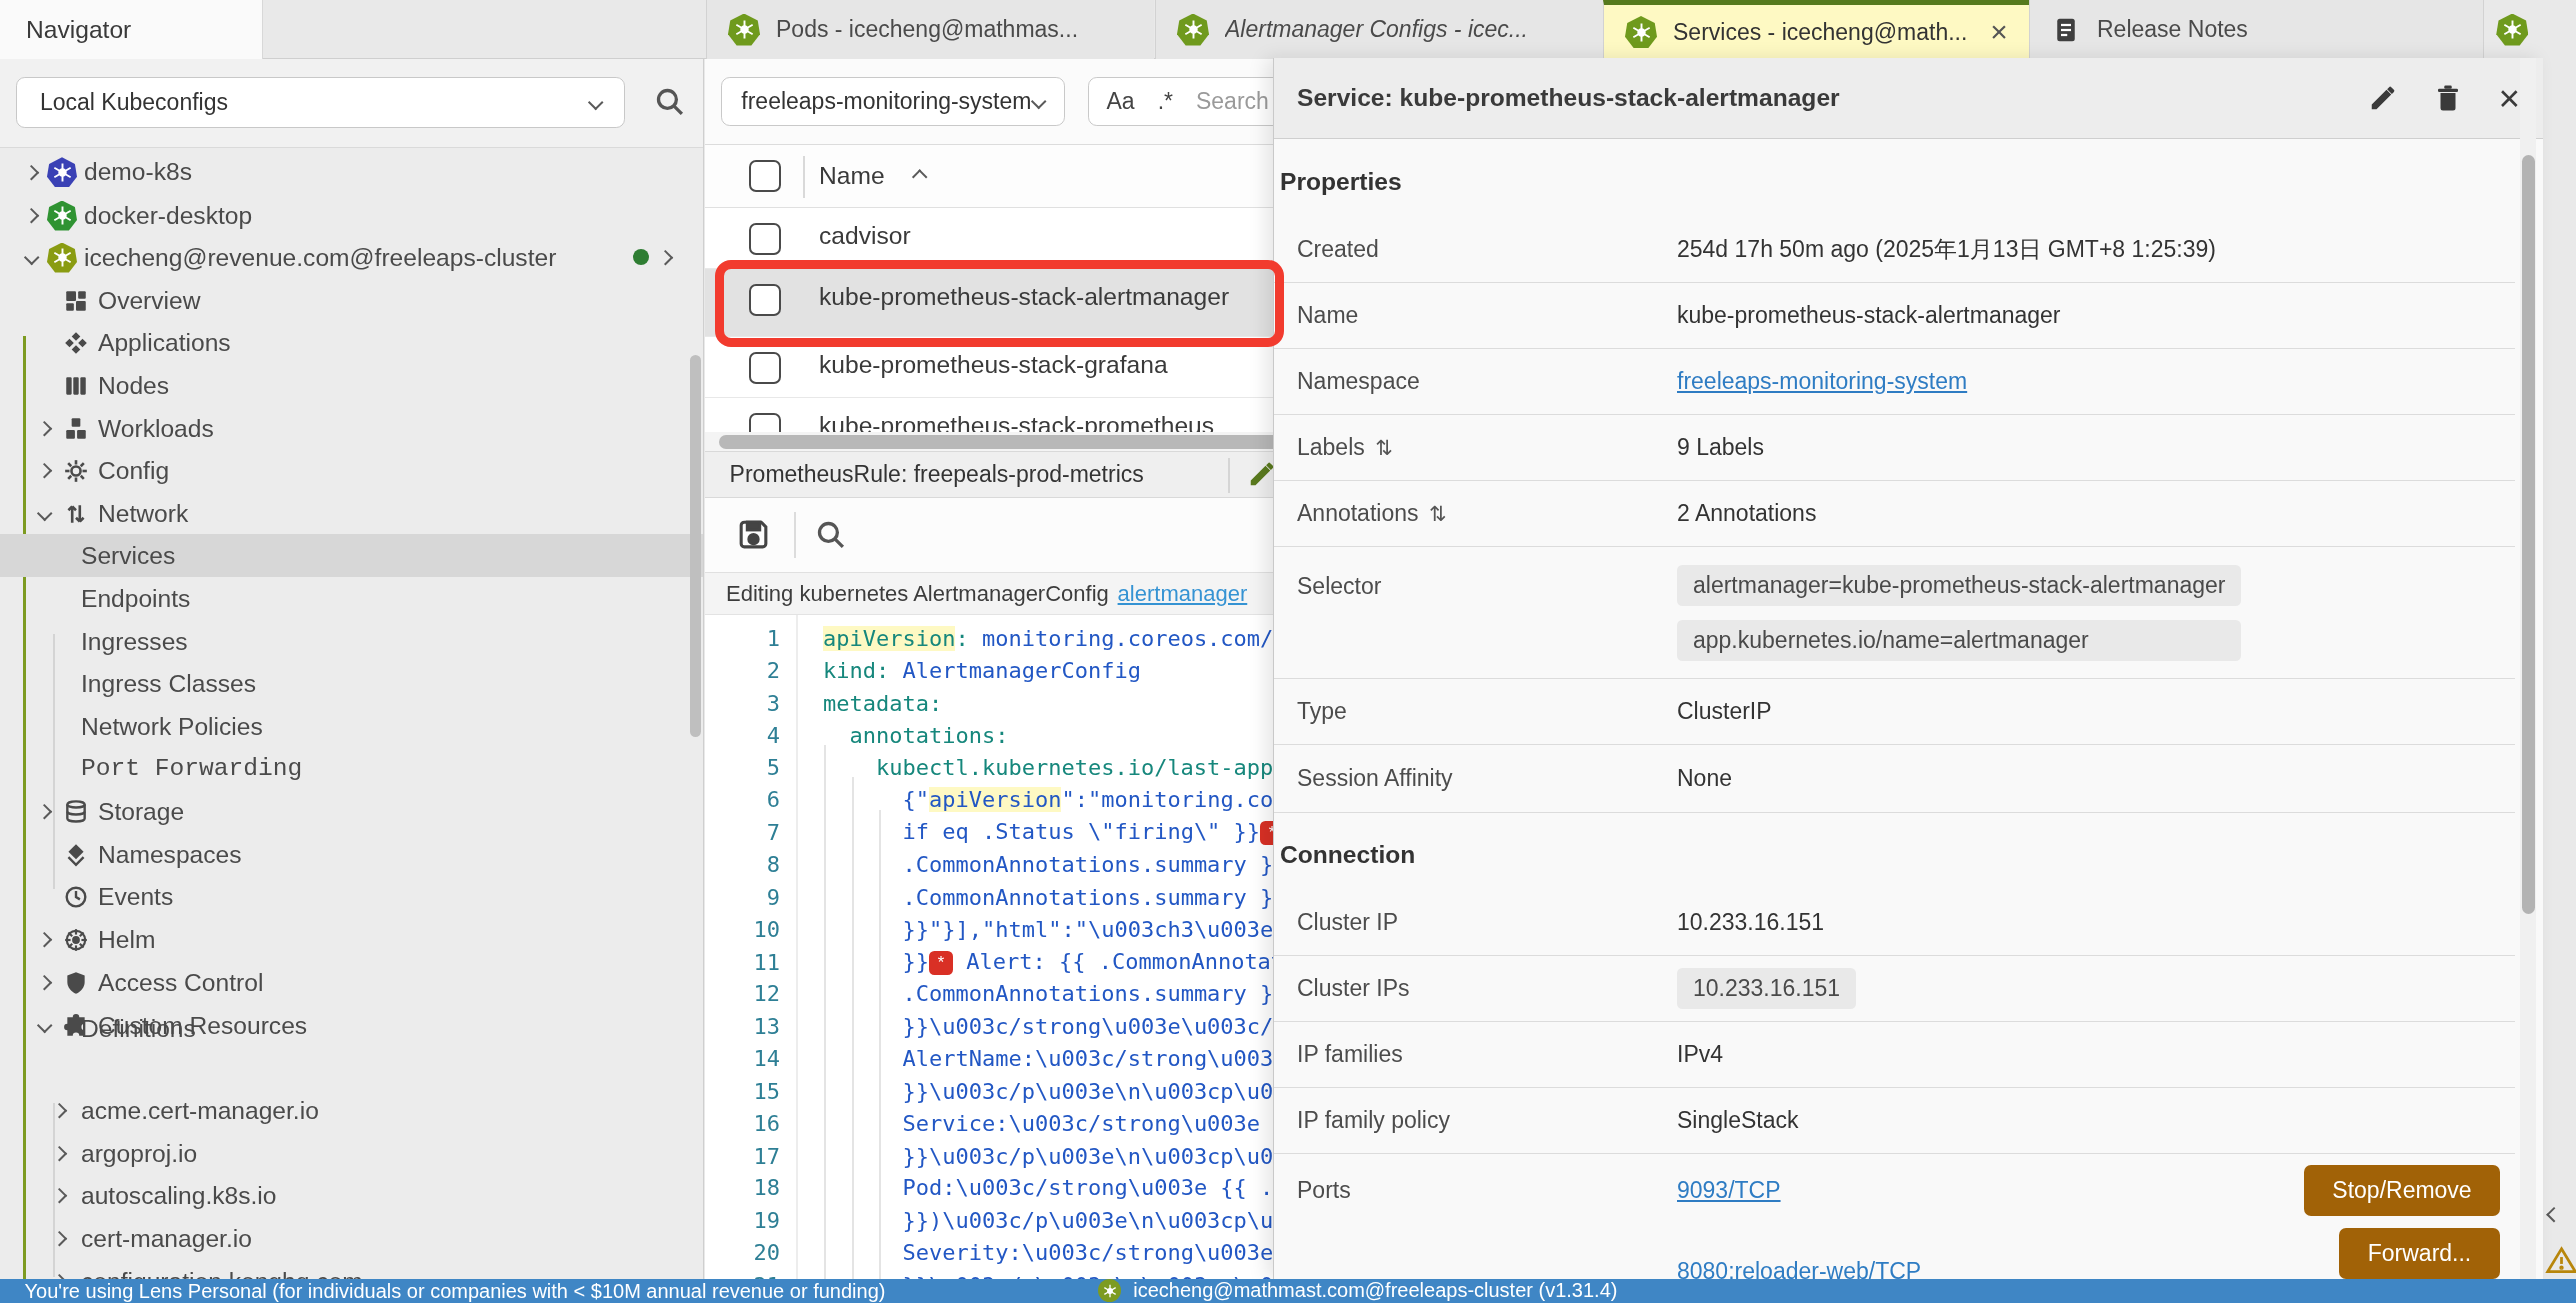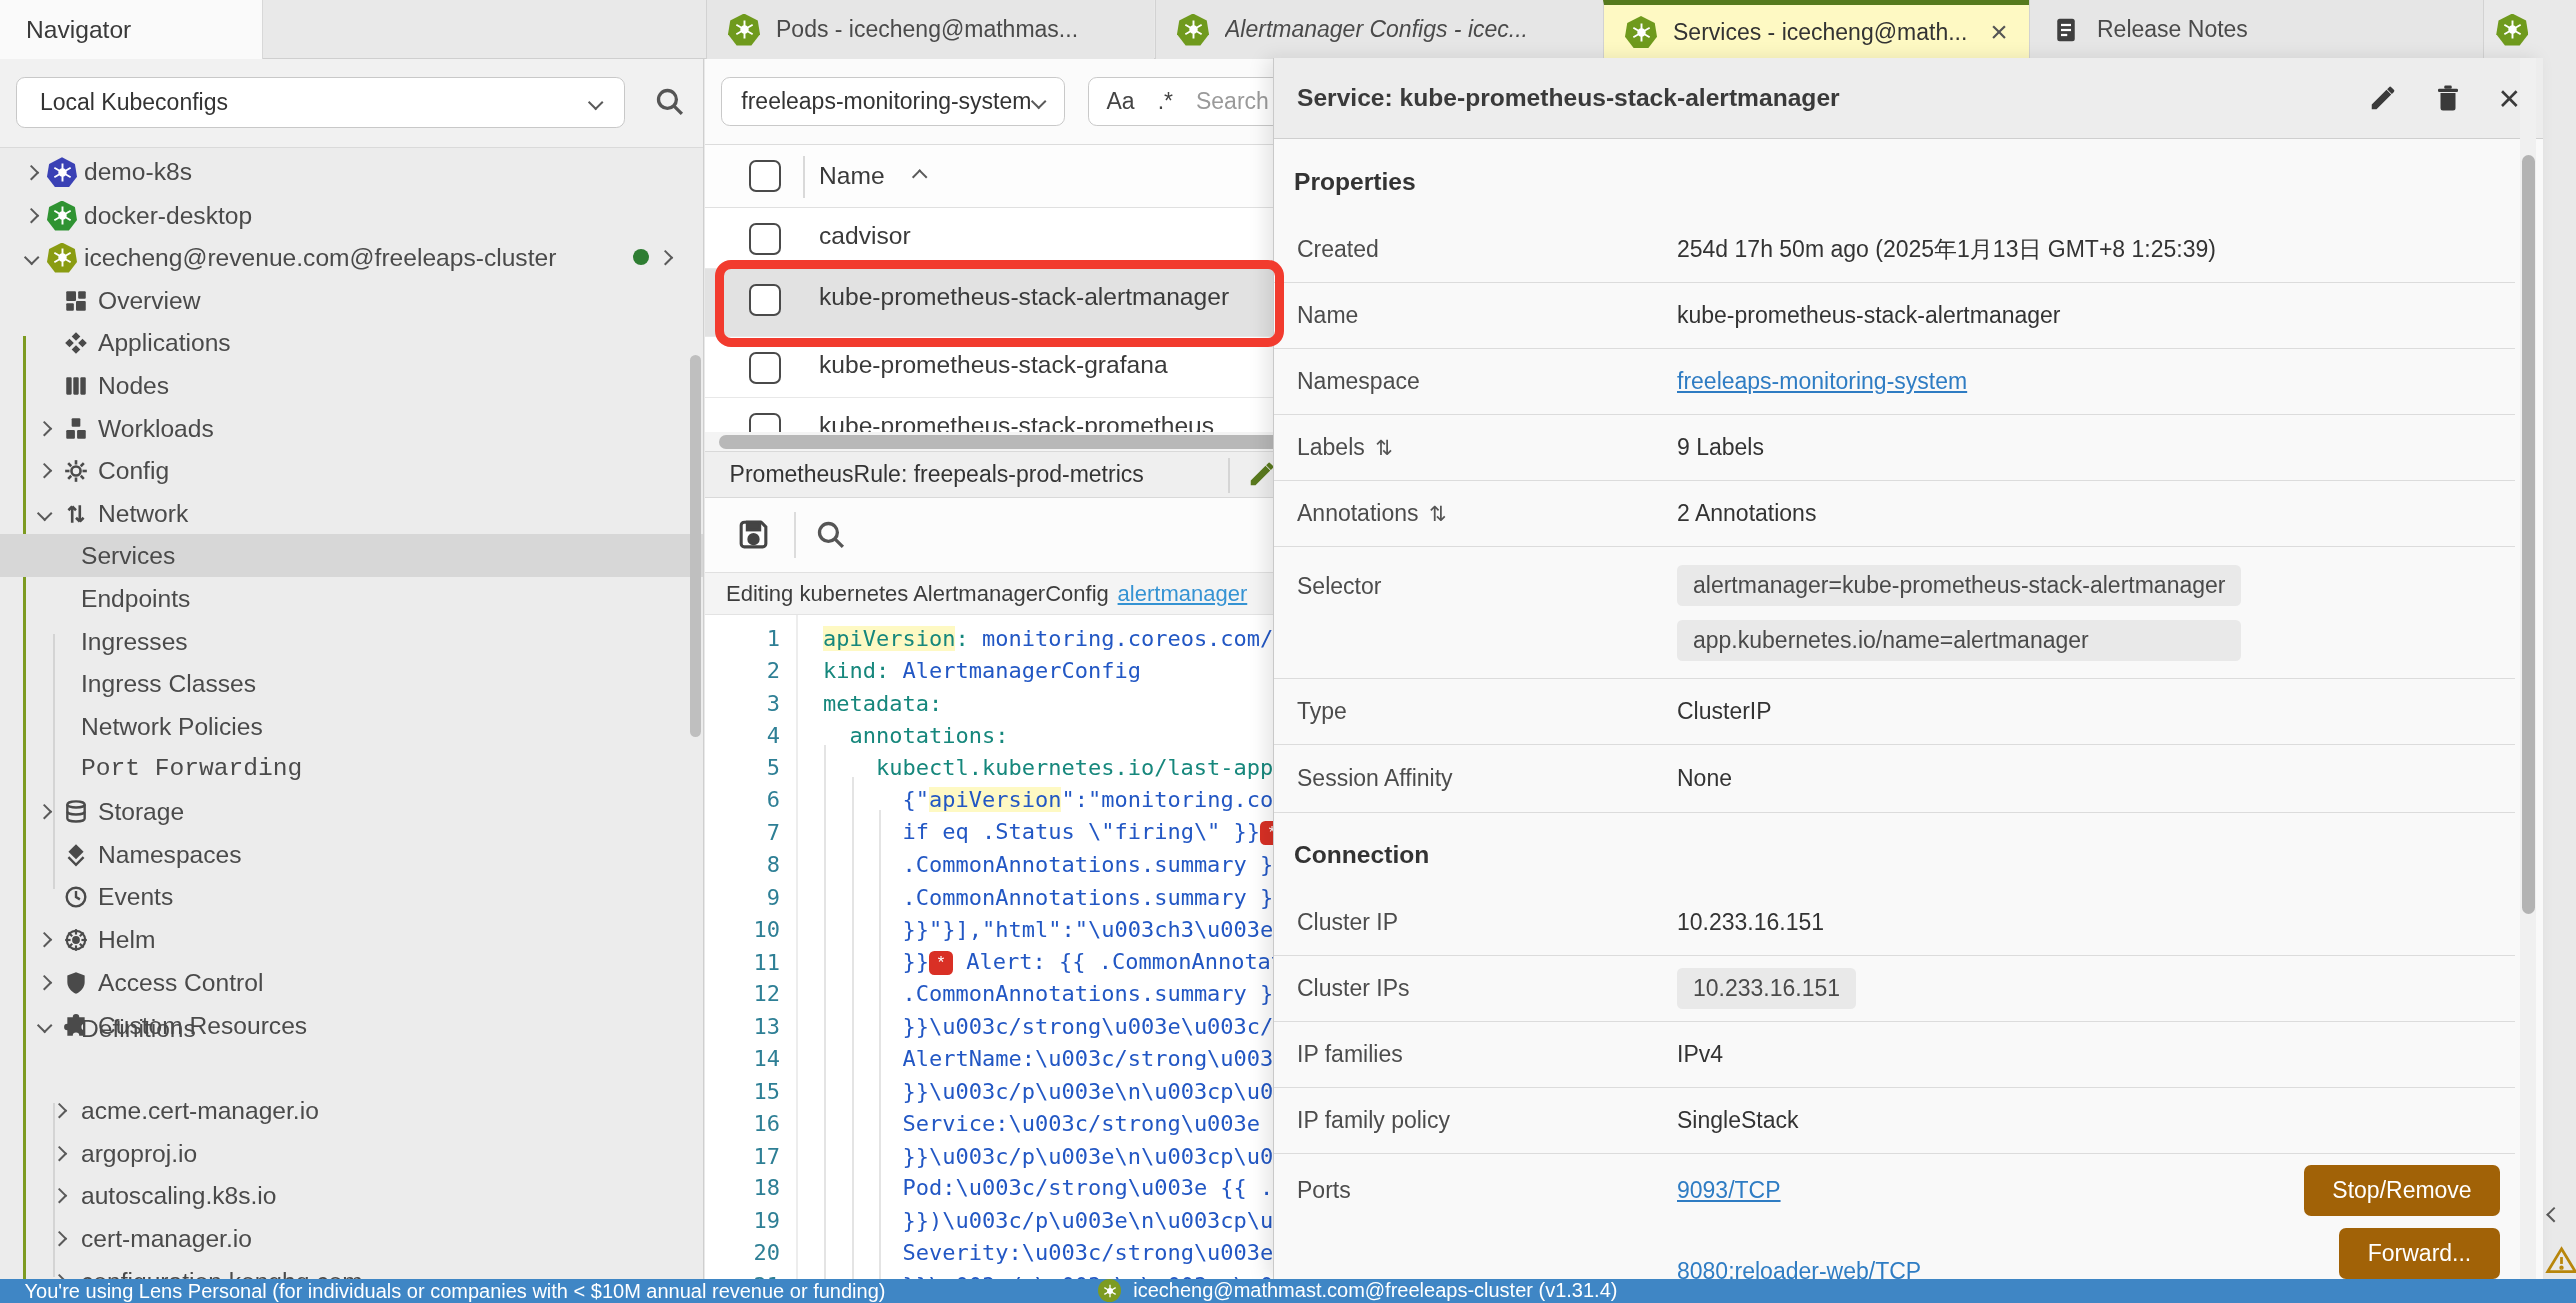--- a/index.html
+++ b/index.html
@@ -83,21 +83,21 @@
   .tok-hl  { background:#fef9c3; }
   .alarm { display:inline-block; width:24px; height:24px; background:#d93025; border-radius:5.3px; color:#fff; font-size:16.7px; line-height:24px; text-align:center; vertical-align:middle; font-family:"Liberation Sans",sans-serif; }
 
   
   #panel { position:absolute; left:1273px; top:58px; width:1270px; height:1221px; background:#f9f9f9; border-left:1.8px solid #c9c9c9; box-shadow:-7px 0 17.5px rgba(0,0,0,.10); z-index:40; }
   #panel-header { height:81px; background:#ededed; border-bottom:1.8px solid #cfcfcf; display:flex; align-items:center; padding:0 23px; }
   #panel-title { font-size:24.6px; font-weight:bold; color:#3a3a3a; }
   #panel-actions { margin-left:auto; display:flex; align-items:center; gap:35px; color:#3a3a3a; }
   #panel-close { font-size:37px; color:#3a3a3a; line-height:1; font-weight:normal; }
   #panel-body { position:absolute; left:0; top:82px; width:1241px; bottom:0; overflow:hidden; }
-  .sec-head { font-size:24.6px; font-weight:bold; color:#333; padding:28px 23px 21px 20px; }
+  .sec-head { font-size:24.6px; font-weight:bold; color:#333; padding:28px 23px 21px 6px; }
   .prow { display:flex; border-bottom:1.8px solid #dcdcdc; padding:0 0 0 23px; align-items:center; min-height:66px; font-size:23px; }
   .prow .plabel { width:380px; flex:none; color:#4c4c4c; display:flex; align-items:center; gap:10.5px; }
   .prow .pvalue { color:#333; }
   .prow a { color:#2e7cc3; text-decoration:underline; }
   .badge { display:inline-block; background:#e9e9e9; border-radius:5.3px; padding:7px 16px; color:#4a4a4a; font-size:23px; }
   .stack { display:flex; flex-direction:column; gap:14px; padding:17.5px 0; }
   .sorter { font-size:21px; color:#555; }
   #ports-row { position:relative; border-bottom:none; align-items:flex-start; padding-top:23px; }
   #ports-links { display:flex; flex-direction:column; gap:54px; }
   .btn { position:absolute; background:#a16207; color:#fff; border:none; border-radius:7px; font-size:23px; font-family:"Liberation Sans",sans-serif; display:flex; align-items:center; justify-content:center; }

